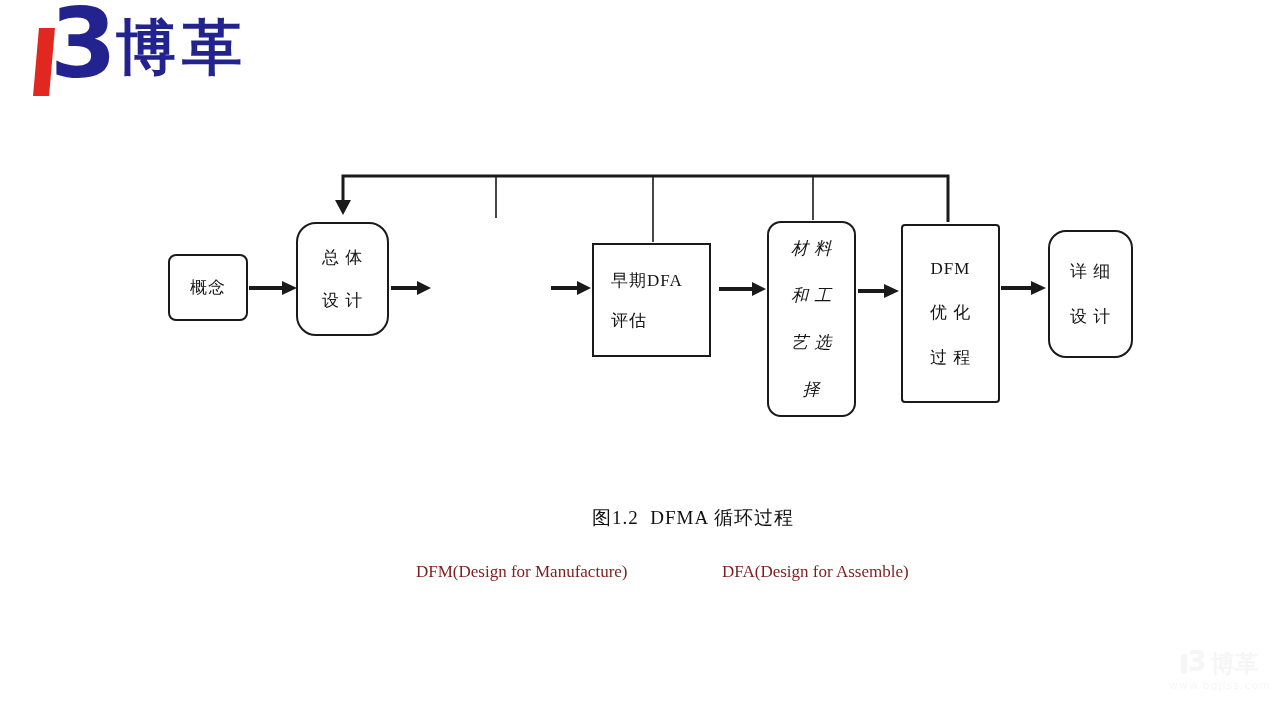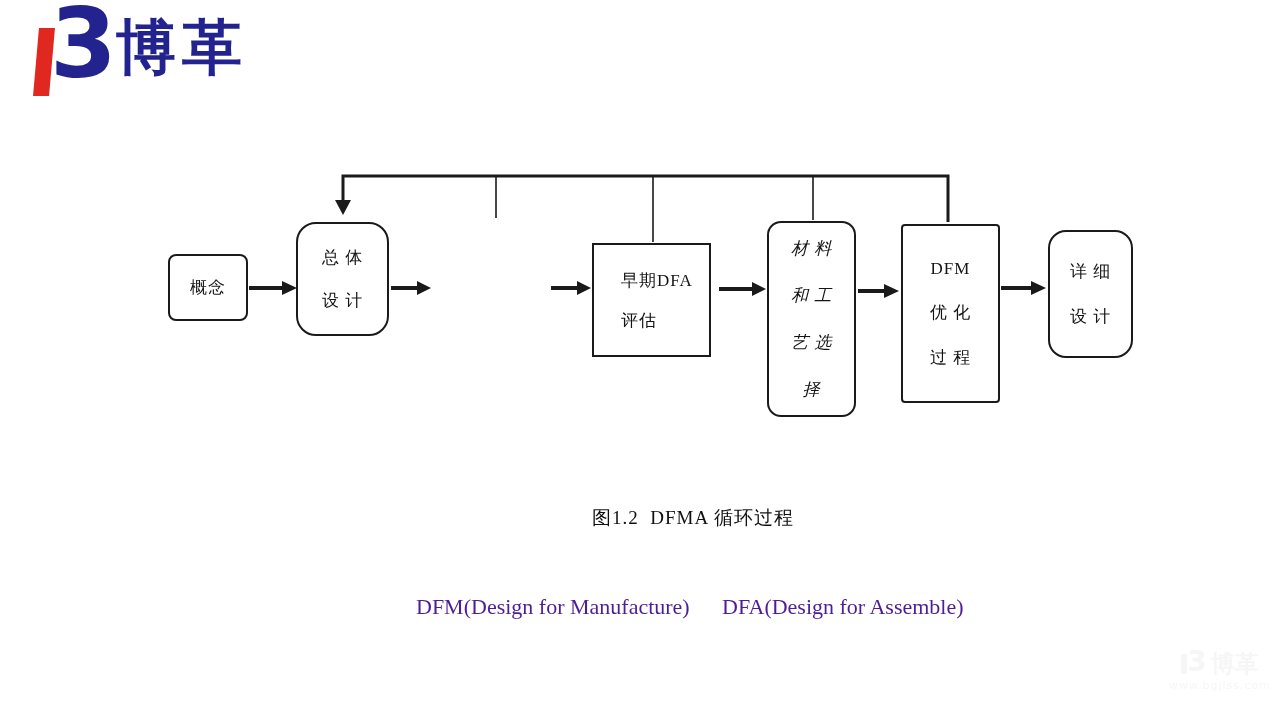--- a/index.html
+++ b/index.html
@@ -29,32 +29,32 @@
     position:absolute;box-sizing:border-box;background:#fff;
     border:2px solid #1a1a1a;color:#141414;
     display:flex;flex-direction:column;align-items:center;justify-content:center;
     font-size:17px;letter-spacing:1px;text-align:center;
   }
   .node .ln{white-space:pre;}
   #n-concept{left:168px;top:254px;width:80px;height:67px;border-radius:8px;}
   #n-overall{left:296px;top:222px;width:93px;height:114px;border-radius:20px;gap:20px;}
   #n-dfa{left:432px;top:219px;width:118px;height:137px;border-radius:50%;gap:18px;}
   #n-early{left:592px;top:243px;width:119px;height:114px;border-radius:0;
-           align-items:flex-start;padding-left:27px;gap:17px;text-align:left;}
+           align-items:flex-start;padding-left:17px;gap:17px;text-align:left;}
   #n-material{left:767px;top:221px;width:89px;height:196px;border-radius:14px;gap:24px;font-style:italic;}
   #n-dfm{left:901px;top:224px;width:99px;height:179px;border-radius:4px;gap:22px;}
   #n-detail{left:1048px;top:230px;width:85px;height:128px;border-radius:18px;gap:22px;}
   
   .connectors{position:absolute;left:0;top:0;width:1280px;height:720px;pointer-events:none;}
   
   .fig-caption{
     position:absolute;left:545px;top:505px;width:296px;text-align:center;
     font-size:19px;color:#101010;letter-spacing:1px;white-space:pre;
   }
-  .note{position:absolute;top:594px;font-size:22px;color:#4c1d95;}
+  .note{position:absolute;top:562px;font-size:17px;color:#7f1d1d;}
   #note-dfm{left:416px;}
   #note-dfa{left:710px;margin-left:12px;}
   
   .watermark{position:absolute;left:1164px;top:646px;width:112px;color:#f6f6f6;}
   .wm-row{display:flex;align-items:flex-end;justify-content:center;height:30px;}
   .wm-bar{display:inline-block;width:6px;height:20px;background:#f6f6f6;margin-bottom:2px;}
   .wm-three{font-family:"DejaVu Sans", sans-serif;font-weight:bold;font-size:28px;line-height:1;}
   .wm-text{font-family:"DejaVu Sans", sans-serif;font-weight:bold;font-size:24px;line-height:1;margin-left:4px;}
   .wm-url{font-family:"DejaVu Sans", sans-serif;font-size:11px;letter-spacing:1px;text-align:center;margin-top:3px;}
 </style>

